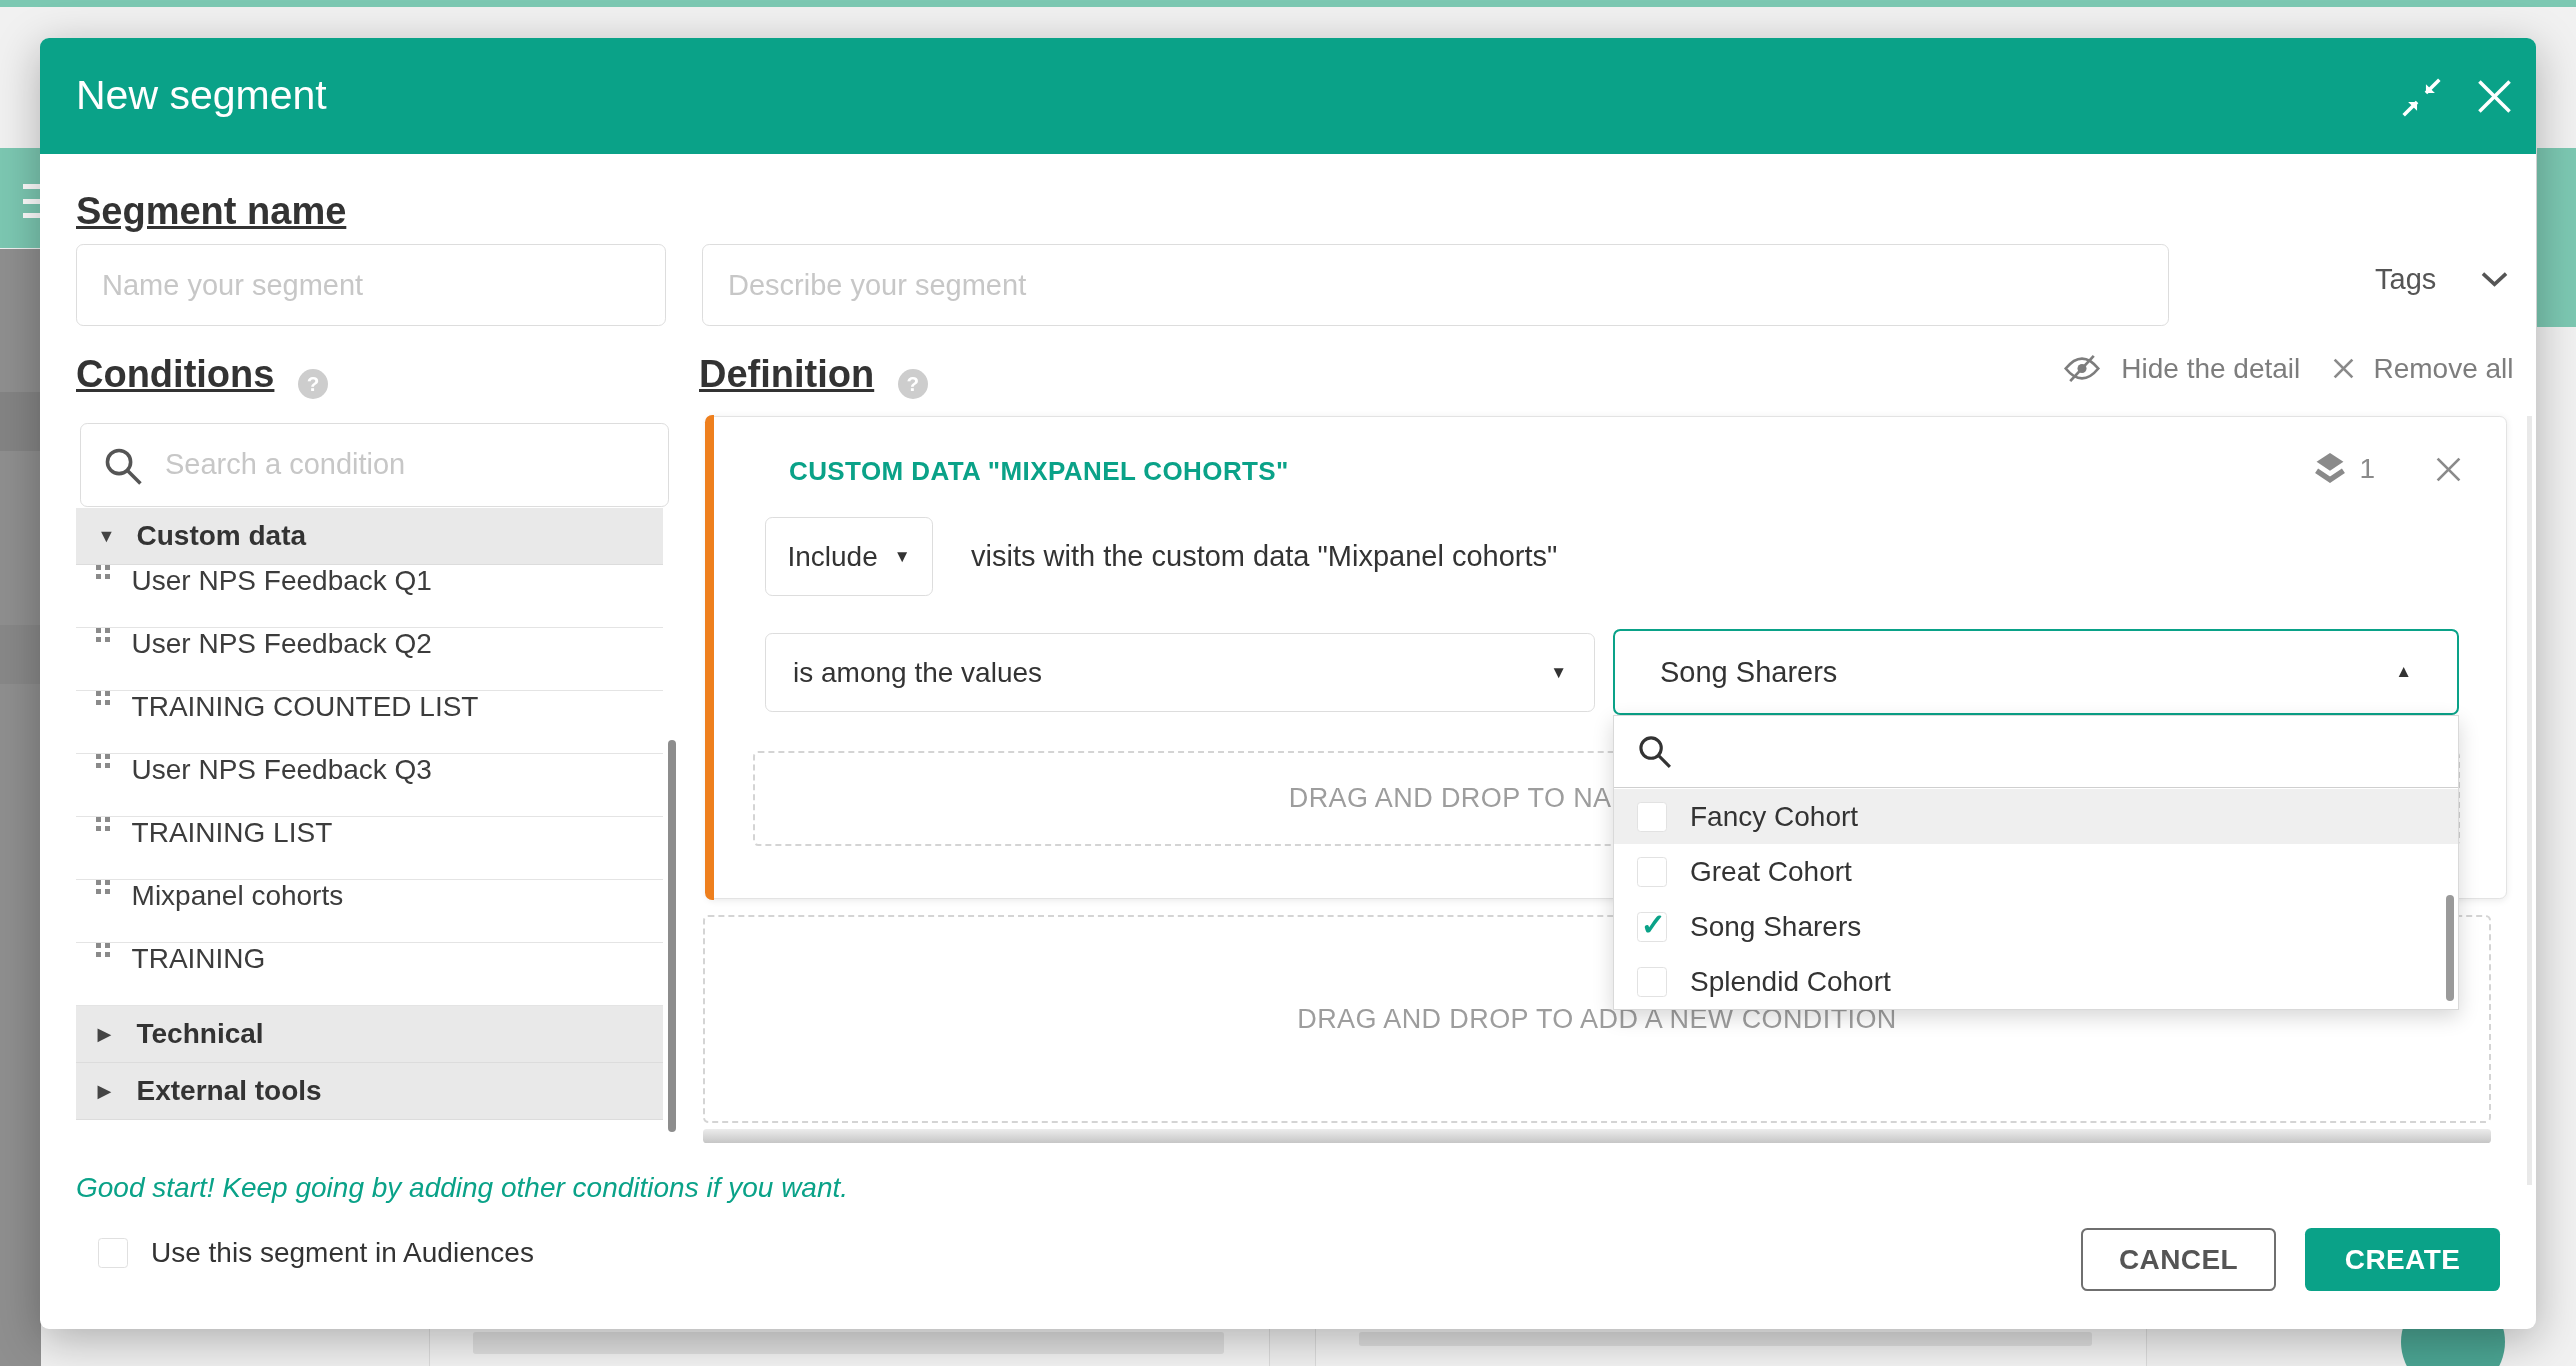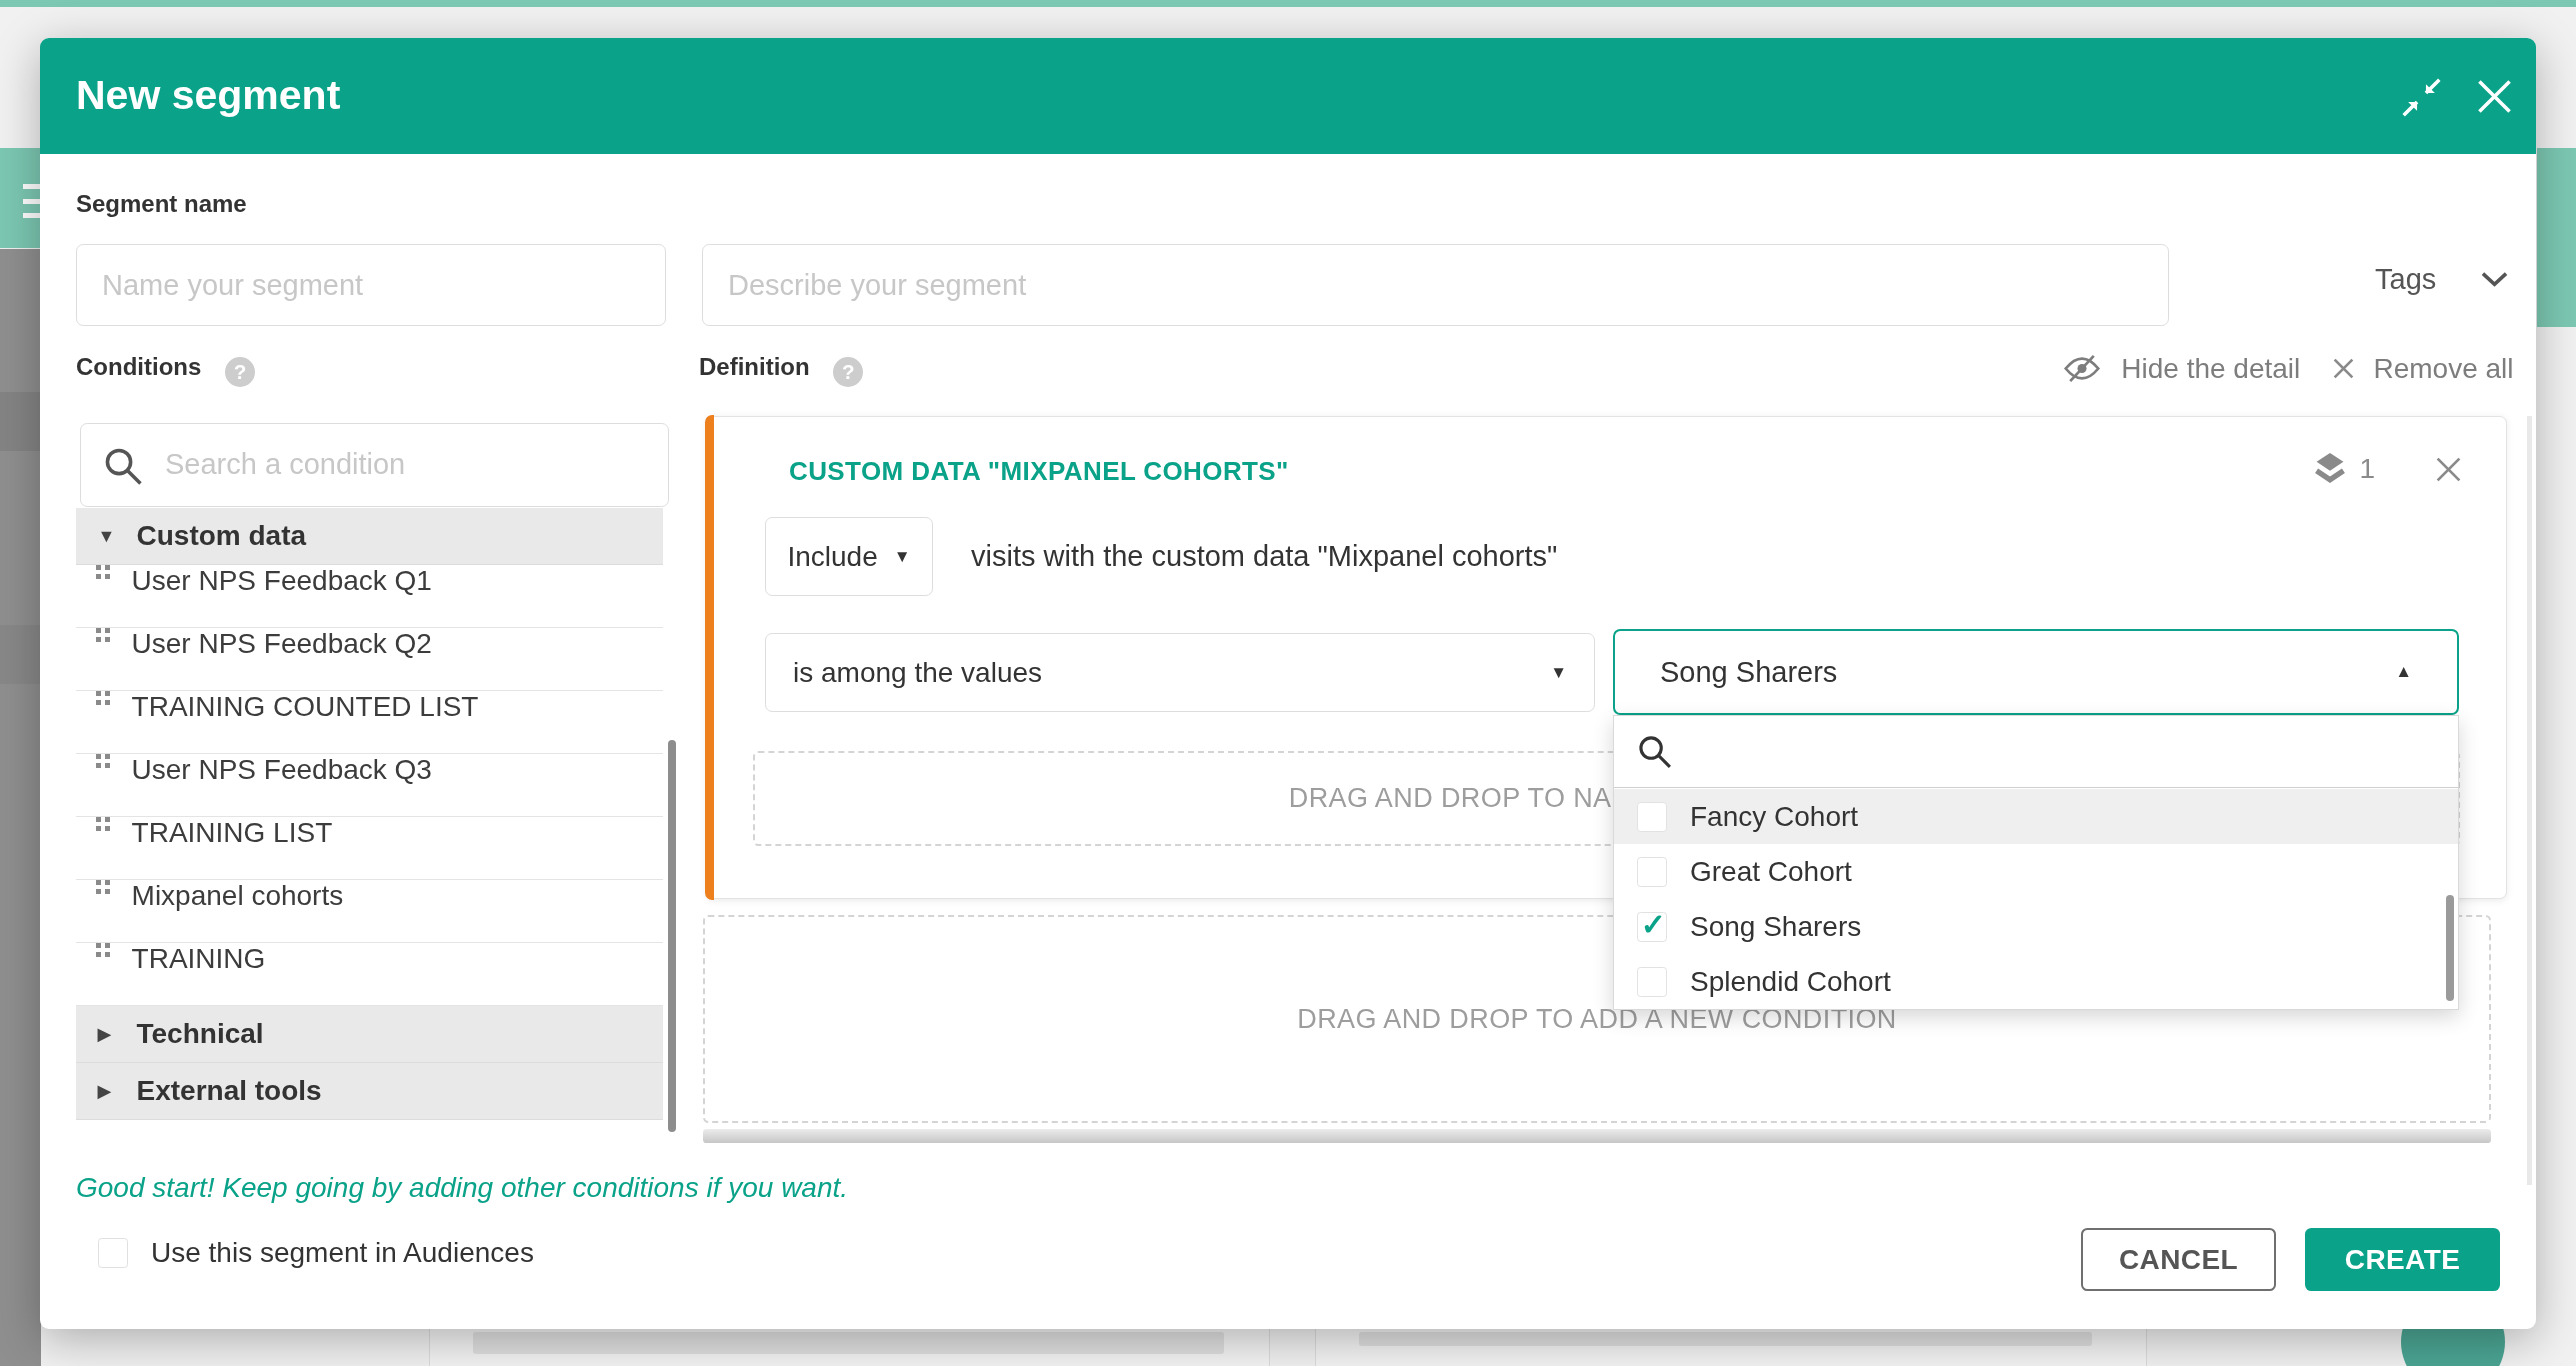--- a/index.html
+++ b/index.html
@@ -16,25 +16,25 @@
   .bd-right-teal { position:absolute; left:2537px; top:148px; width:39px; height:179px; background:#7cc8b2; }
   .bd-panel { position:absolute; top:1295px; height:179px; background:#f4f4f4; border:1.8px solid #dcdcdc; }
   .bd-panel .bar { position:absolute; left:43px; top:36px; height:21.5px; background:#e0e0e0; border-radius:2.7px; }
   .bd-fab { position:absolute; left:2401px; top:1290px; width:104px; height:104px; border-radius:50%; background:#4ba593; }
 
   
   .modal { position:absolute; left:40px; top:38px; width:2496px; height:1291px; background:#fff;
            border-radius:9px; box-shadow:0 10.7px 45px rgba(0,0,0,.28); }
   .m-header { position:absolute; left:0; top:0; width:100%; height:116px; background:#0aa288;
               border-radius:9px 9px 0 0; }
-  .m-title { position:absolute; left:36px; top:34px; color:#fff; font-size:41px; font-weight:700;text-align:center; }
+  .m-title { position:absolute; left:36px; top:34px; color:#fff; font-size:41px; font-weight:400;text-align:center; }
   .hicon { position:absolute; top:39px; cursor:pointer; }
   .hicon.collapse { left:2361px; } .hicon.close { left:2435px; }
 
-  .label-b { font-weight:bold; color:#333; font-size:24px; }
+  .label-b { font-weight:bold; color:#333; font-size:38px;text-decoration:underline; }
   .help { display:inline-block; width:30px; height:30px; border-radius:50%; background:#cdcdcd; color:#fff;
           font-size:20.6px; font-weight:bold; text-align:center; line-height:30px; vertical-align:-3.6px; }
 
   .inp { position:absolute; height:82px; border:1.8px solid #ddd; border-radius:7.2px; background:#fff;
          font-size:29px; color:#444; padding:0 25px; font-family:"Liberation Sans",sans-serif; }
   .inp::placeholder { color:#c7c7c7; }
 
   .tags-wrap { position:absolute; left:2335px; top:225px; color:#555; font-size:29px; cursor:pointer; }
 
   

